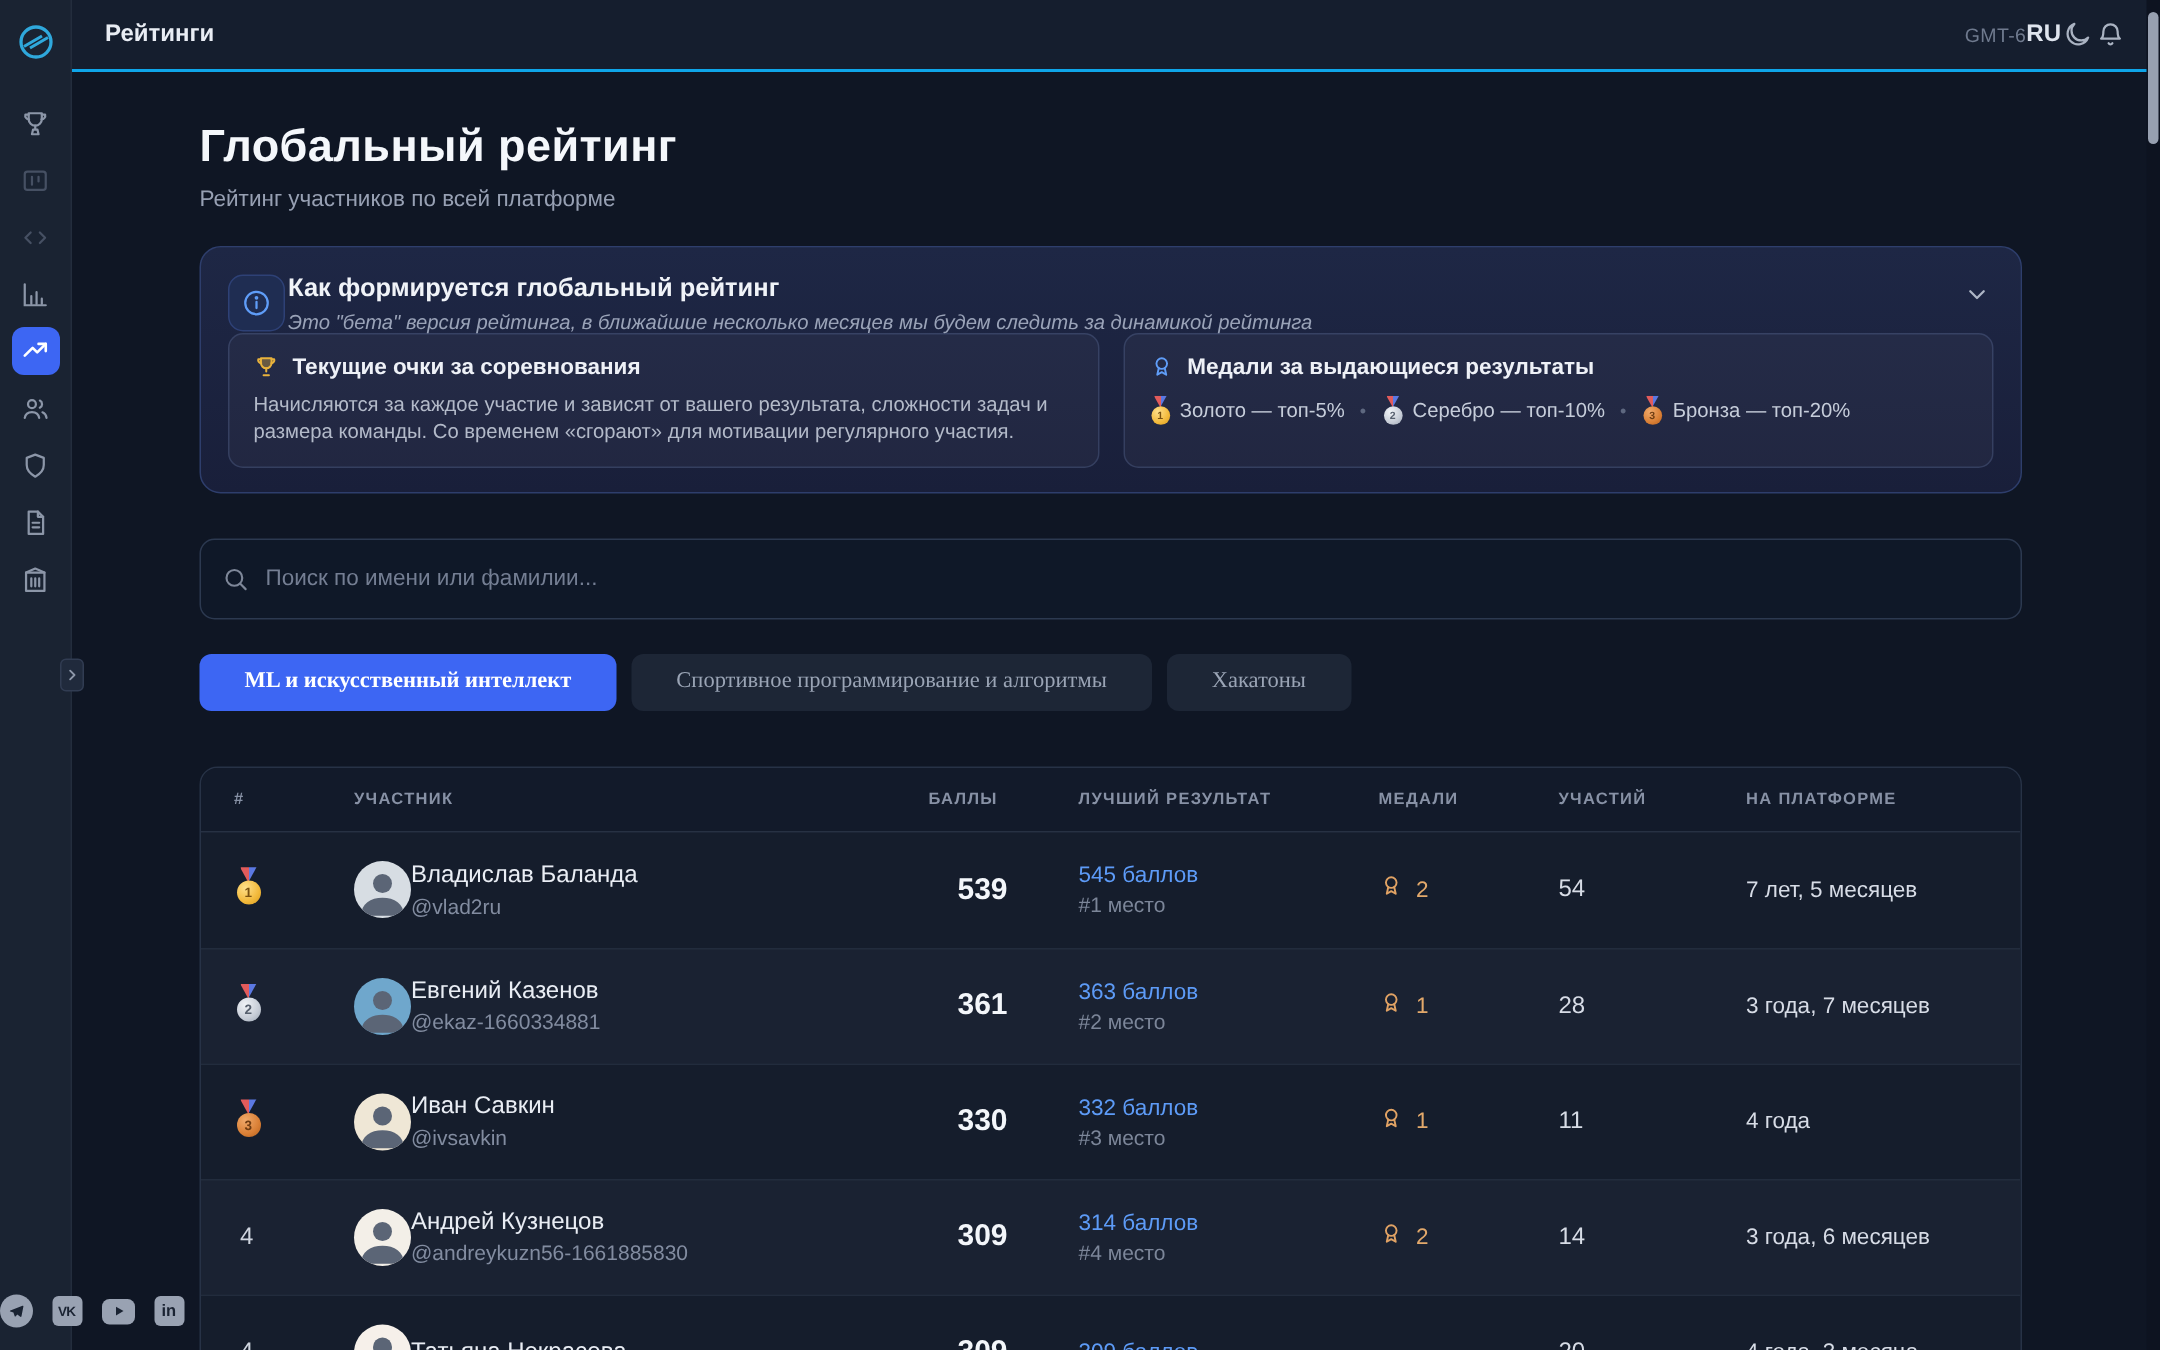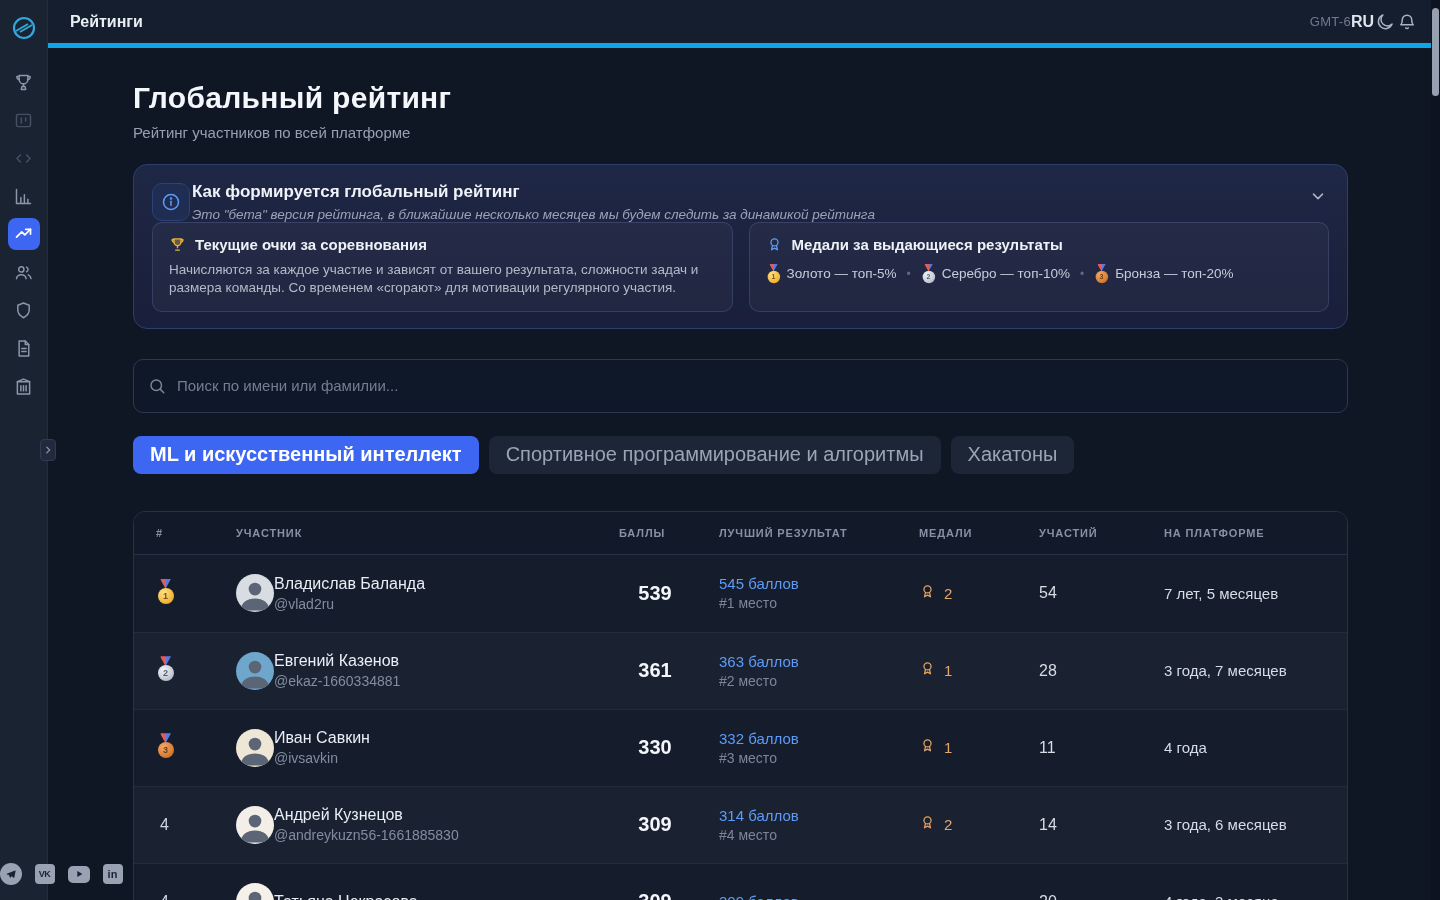--- a/index.html
+++ b/index.html
@@ -2,21 +2,21 @@
 <html><head>
 <meta charset="utf-8">
 <style>
   * { margin:0; padding:0; box-sizing:border-box; }
   html,body { background:#0a0f1a; }
   body { font-family:"Liberation Sans", sans-serif; }
   .app { position:relative; width:1440px; height:900px; overflow:hidden; background:#0f1624; }
 
   
   .topbar { position:absolute; left:48px; top:0; right:0; height:48px; background:#151e2e;
-            border-bottom:5px solid #0ea5e9; display:flex; align-items:center; padding:0 22px; z-index:3; }
+            border-bottom:2px solid #0ea5e9; display:flex; align-items:center; padding:0 22px; z-index:3; }
   .topbar-title { font-size:16px; font-weight:700; color:#e9edf4; }
   .topbar-right { margin-left:auto; display:flex; align-items:center; }
   .tz { font-size:13px; color:#6f7a8e; letter-spacing:.02em; }
   .lang { font-size:16px; font-weight:700; color:#dfe5ee; cursor:pointer; }
   .icon-btn { width:22px; height:22px; color:#aab3c2; cursor:pointer; display:flex; align-items:center; justify-content:center; }
   .icon-btn svg { width:20px; height:20px; }
 
   
   .sidebar { position:absolute; left:0; top:0; width:48px; height:900px; background:#1a2332;
              border-right:1px solid #232d3d; display:flex; flex-direction:column; align-items:center; z-index:4; }
@@ -85,22 +85,22 @@
   
   .search { margin-top:30px; height:54px; border-radius:10px; background:#0f1828; border:1px solid #2c3950;
             display:flex; align-items:center; gap:11px; padding:0 14px; }
   .search svg { width:18px; height:18px; color:#7e8799; flex:0 0 auto; }
   .search input { flex:1; background:transparent; border:none; outline:none; font-size:15px; color:#dfe5ee;
                   font-family:"Liberation Sans", sans-serif; }
   .search input::placeholder { color:#747e93; }
 
   
   .tabs { margin-top:23px; display:flex; gap:10px; }
-  .tab { height:38px; border:none; border-radius:8px; padding:0 17px; font-size:20px; cursor:pointer;
-         background:#1d2636; color:#9aa4b5; font-family:Liberation Sans, sans-serif; }
+  .tab { height:38px; border:none; border-radius:8px; padding:0 30px; font-size:15px; cursor:pointer;
+         background:#1d2636; color:#9aa4b5; font-family:Liberation Serif, serif; }
   .tab.active { background:#3d66f3; color:#ffffff; font-weight:700; }
 
   
   .table { margin-top:37px; border:1px solid #273246; border-radius:12px; overflow:hidden; background:#151d2c; }
   .thead, .trow { display:grid; grid-template-columns:70px 373px 90px 190px 110px 115px 1fr;
                   column-gap:10px; padding:0 22px; align-items:center; }
   .thead { height:43px; background:#121a2a; border-bottom:1px solid #273143; }
   .th { font-size:11px; font-weight:700; letter-spacing:.08em; color:#8791a5; text-transform:uppercase; }
   .trow { height:77px; }
   .trow:nth-child(even) { background:#1a2232; }

